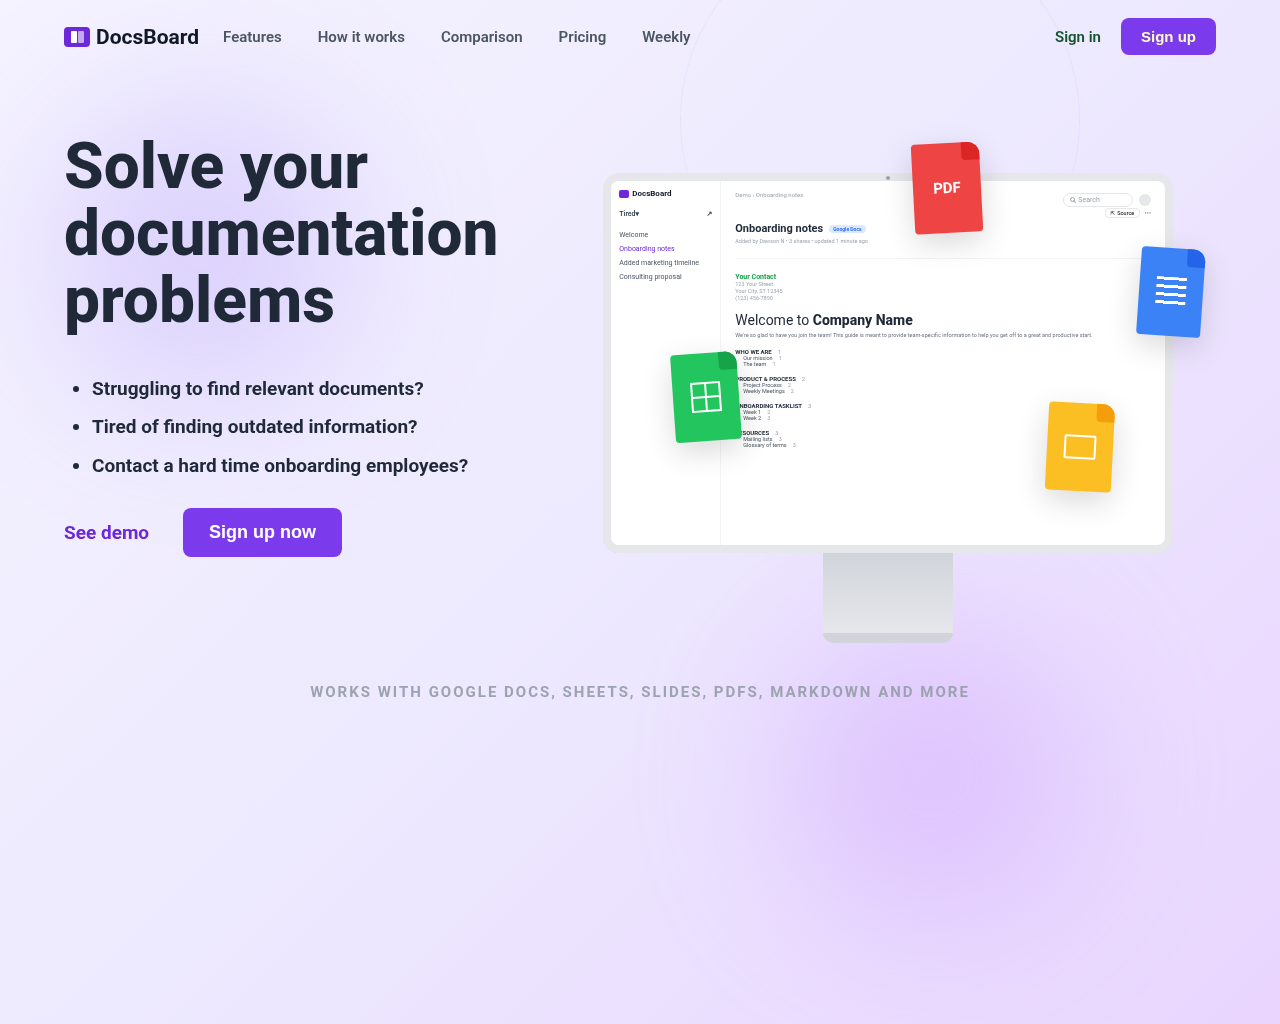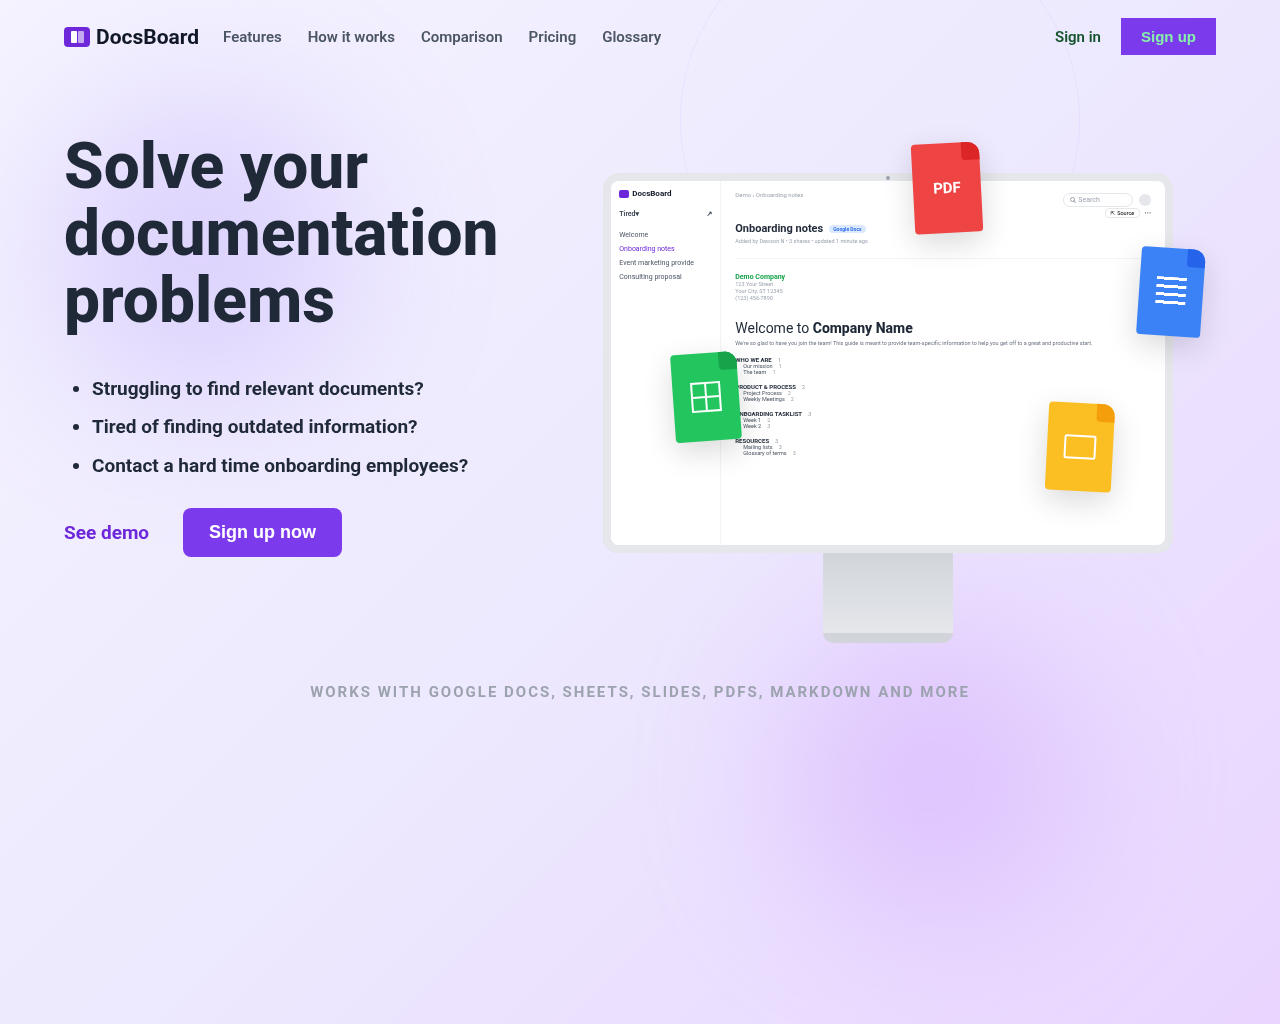--- a/index.html
+++ b/index.html
@@ -8,25 +8,25 @@
 .bg-glow{position:absolute;width:300px;height:300px;border-radius:50%;filter:blur(80px);opacity:.3}
 .bg-glow1{background:#a78bfa;top:100px;left:50px}
 .bg-glow2{background:#c084fc;bottom:100px;right:200px}
 
 
 .nav{display:flex;align-items:center;padding:18px 64px;position:relative;z-index:10}
 .logo{display:flex;align-items:center;gap:6px;font-weight:700;font-size:21px;color:#111827;margin-right:24px}
 .logo-mark{width:26px;height:20px;background:#6d28d9;border-radius:4px;display:flex;align-items:center;justify-content:center}
 .logo-mark::before{content:"";width:6px;height:12px;background:#fff;border-radius:1px;margin-right:1px}
 .logo-mark::after{content:"";width:6px;height:12px;background:#fff;border-radius:1px;opacity:.6}
-.nav-links{display:flex;gap:26px}
+.nav-links{display:flex;gap:36px}
 .nav-link{color:#4b5563;font-weight:600;font-size:15px;cursor:pointer}
 .nav-right{margin-left:auto;display:flex;align-items:center;gap:20px}
 .signin{color:#14532d;font-weight:600;font-size:15px;cursor:pointer}
-.btn{background:#7c3aed;color:#86efac;padding:10px 20px;border-radius:0;font-weight:600;font-size:15px;cursor:pointer;border:none}
+.btn{background:#7c3aed;color:#fef9c3;padding:10px 20px;border-radius:8px;font-weight:600;font-size:15px;cursor:pointer;border:none}
 
 
 .hero{display:flex;padding:60px 64px 0;gap:62px;position:relative;z-index:5}
 .hero-left{flex:0 0 420px}
 .h1{font-size:64px;font-weight:800;line-height:1.05;color:#1f2937;margin-bottom:40px}
 .bullets{list-style:disc;padding-left:28px;margin-bottom:28px}
 .bullets li{font-size:19px;font-weight:700;color:#1f2937;margin-bottom:10px;line-height:1.5}
 .desc{font-size:19px;color:#9ca3af;line-height:1.6;margin-bottom:40px}
 .cta-row{display:flex;align-items:center;gap:34px}
 .demo-link{color:#6d28d9;font-weight:700;font-size:19px;cursor:pointer}
@@ -49,21 +49,21 @@
 .side-item{padding:3px 0;color:#4b5563;cursor:pointer}
 .side-item.active{color:#6d28d9}
 .app-main{flex:1;padding:10px 14px}
 .crumb{color:#9ca3af;font-size:6px;margin-bottom:10px}
 .doc-title{font-size:11px;font-weight:700;color:#1f2937;display:flex;align-items:center;gap:6px}
 .pill{background:#dbeafe;color:#2563eb;font-size:5px;padding:1px 4px;border-radius:6px;font-weight:600}
 .meta{color:#9ca3af;font-size:5.5px;margin-top:3px}
 .divider{height:1px;background:#f3f4f6;margin:14px 0}
 .company{color:#16a34a;font-weight:700;font-size:7px}
 .addr{color:#9ca3af;font-size:5.5px;line-height:1.3}
-.welcome{font-size:14px;color:#1f2937;margin-top:18px}
+.welcome{font-size:14px;color:#1f2937;margin-top:10px}
 .welcome b{font-weight:800}
 .intro{color:#6b7280;font-size:5.5px;margin-top:4px;line-height:1.4}
 .section{margin-top:8px}
 .sec-h{font-weight:700;font-size:6px;color:#1f2937;display:flex;gap:6px}
 .sec-h .num{color:#9ca3af;font-weight:400}
 .sec-item{font-size:5.5px;color:#4b5563;padding-left:8px;display:flex;gap:6px}
 .sec-item .num{color:#9ca3af}
 .app-top{display:flex;justify-content:space-between;align-items:center;margin-bottom:0}
 .search{display:flex;align-items:center;gap:3px;border:1px solid #e5e7eb;border-radius:10px;padding:2px 6px;min-width:70px}
 .search-ico{width:5px;height:5px;border:1px solid #9ca3af;border-radius:50%;position:relative}
@@ -100,21 +100,21 @@
 <nav class="nav">
   <div class="logo">
     <span class="logo-mark"></span>
     <span>DocsBoard</span>
   </div>
   <div class="nav-links">
     <span class="nav-link">Features</span>
     <span class="nav-link">How it works</span>
     <span class="nav-link">Comparison</span>
     <span class="nav-link">Pricing</span>
-    <span class="nav-link">Glossary</span>
+    <span class="nav-link">Weekly</span>
   </div>
   <div class="nav-right">
     <span class="signin">Sign in</span>
     <button class="btn">Sign up</button>
   </div>
 </nav>
 
 <div class="hero">
   <div class="hero-left">
     <h1 class="h1">Solve your documentation problems</h1>
@@ -140,21 +140,21 @@
               <span class="app-logo-mark"></span>
               <span>DocsBoard</span>
             </div>
             <div class="dd">
               <span>Tired</span>
               <span>▾</span>
               <span style="margin-left:auto">↗</span>
             </div>
             <div class="side-item">Welcome</div>
             <div class="side-item active">Onboarding notes</div>
-            <div class="side-item">Event marketing provide</div>
+            <div class="side-item">Added marketing timeline</div>
             <div class="side-item">Consulting proposal</div>
           </div>
 
           <div class="app-main">
             <div class="app-top">
               <span class="crumb">Demo › Onboarding notes</span>
               <div style="display:flex;gap:6px;align-items:center">
                 <div class="search">
                   <span class="search-ico"></span>
                   <span style="color:#9ca3af">Search</span>
@@ -168,21 +168,21 @@
                 <span>Source</span>
               </div>
               <span class="dots">⋯</span>
             </div>
             <div class="doc-title">
               <span>Onboarding notes</span>
               <span class="pill">Google Docs</span>
             </div>
             <div class="meta">Added by Dawson N • 3 shares • updated 1 minute ago</div>
             <div class="divider"></div>
-            <div class="company">Demo Company</div>
+            <div class="company">Your Contact</div>
             <div class="addr">123 Your Street</div>
             <div class="addr">Your City, ST 12345</div>
             <div class="addr">(123) 456-7890</div>
             <div class="welcome">
               <span>Welcome to </span><b>Company Name</b>
             </div>
             <div class="intro">We're so glad to have you join the team! This guide is meant to provide team-specific information to help you get off to a great and productive start.</div>
             <div id="sections">
                 <div class="section">
                   <div class="sec-h">

